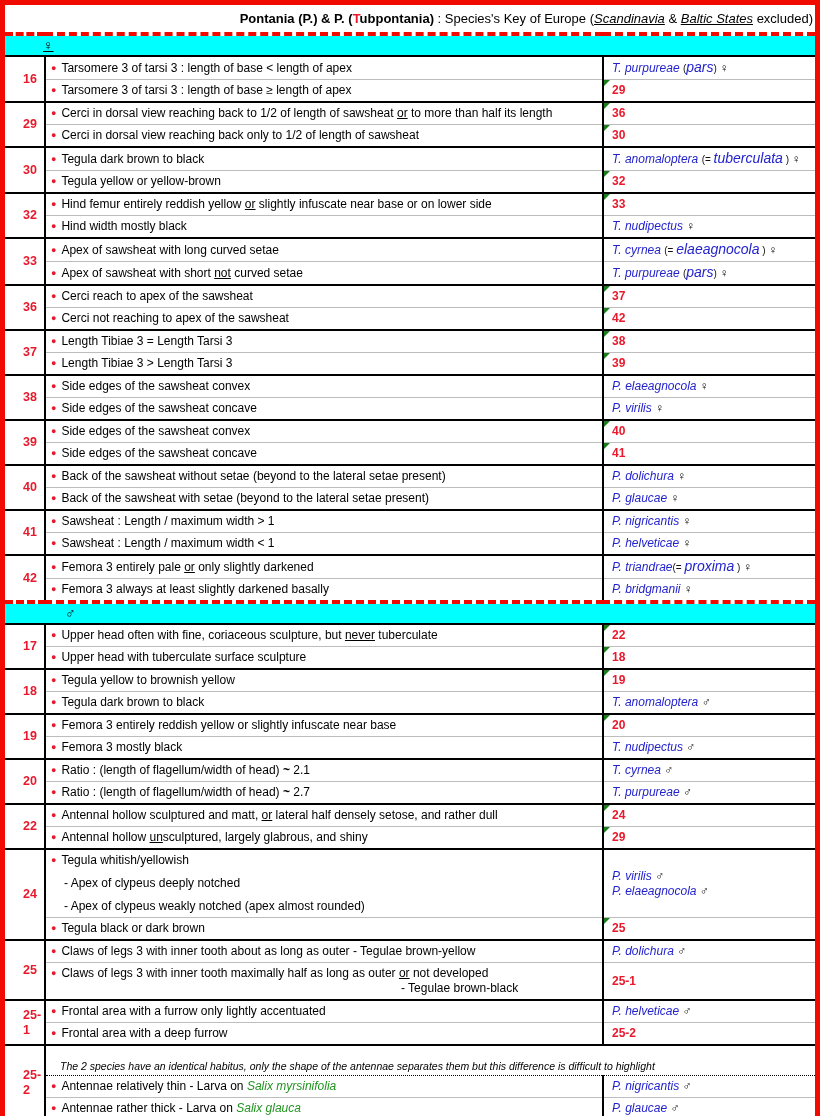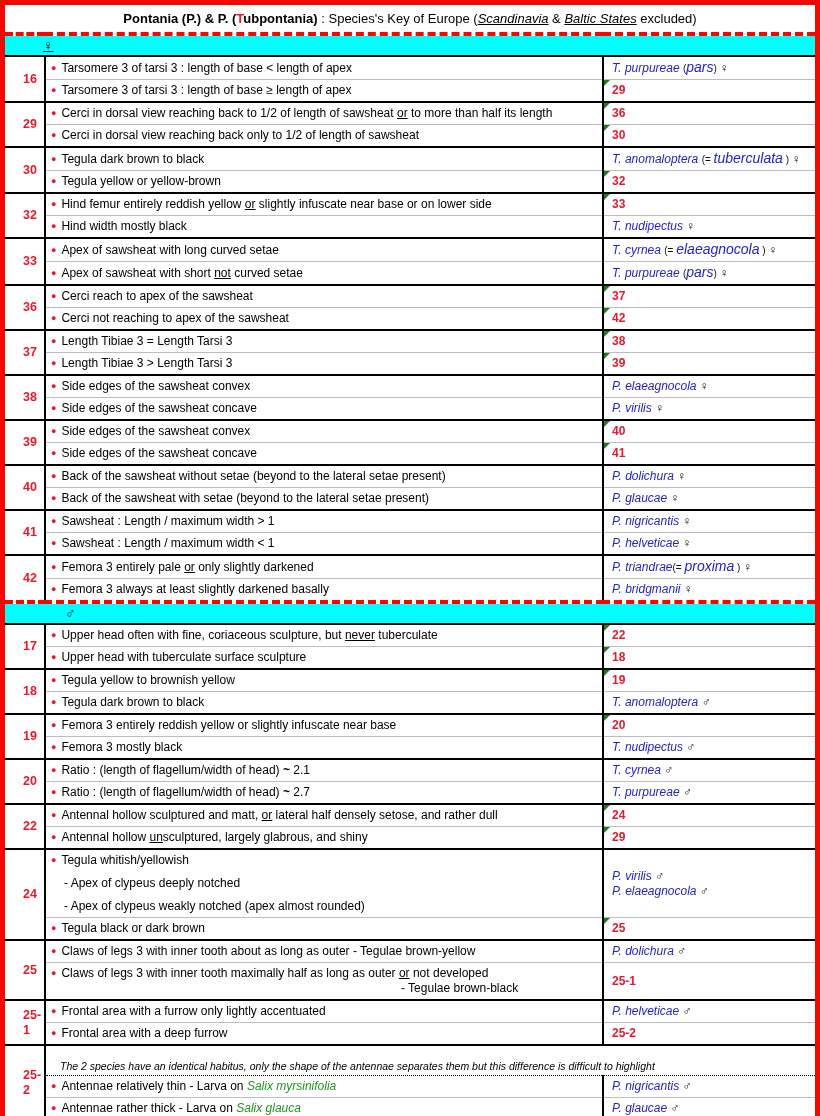--- a/index.html
+++ b/index.html
@@ -10,21 +10,21 @@
   body{
     margin:0; width:820px; height:1116px; overflow:hidden;
     background:#ffffff; font-family:"Liberation Sans", sans-serif; color:#000;
   }
   .frame{
     width:820px; border:5px solid var(--red); background:#fff;
   }
   table{border-collapse:collapse; table-layout:fixed; width:810px;}
   col.c-num{width:40px;} col.c-desc{width:558px;} col.c-res{width:212px;}
   td{font-size:12px; line-height:15px; padding:3px 4px; vertical-align:middle; overflow:hidden;}
-  .title-cell{text-align:center; padding:6px 2px; font-size:13px; white-space:nowrap;}
+  .title-cell{text-align:right; padding:6px 2px; font-size:13px; white-space:nowrap;}
   .tb{font-weight:bold;}
   .tred{color:var(--numred);}
   .iu{font-style:italic; text-decoration:underline;}
   .band-cell{
     background:var(--cyan); border-top:4px dashed var(--red);
     border-bottom:2px solid #000; height:22px; padding:1px 0 2px 38px;
     font-size:14px; line-height:16px;
   }
   .band-m{padding-left:60px;}
   .band-sym.u{text-decoration:underline;}

